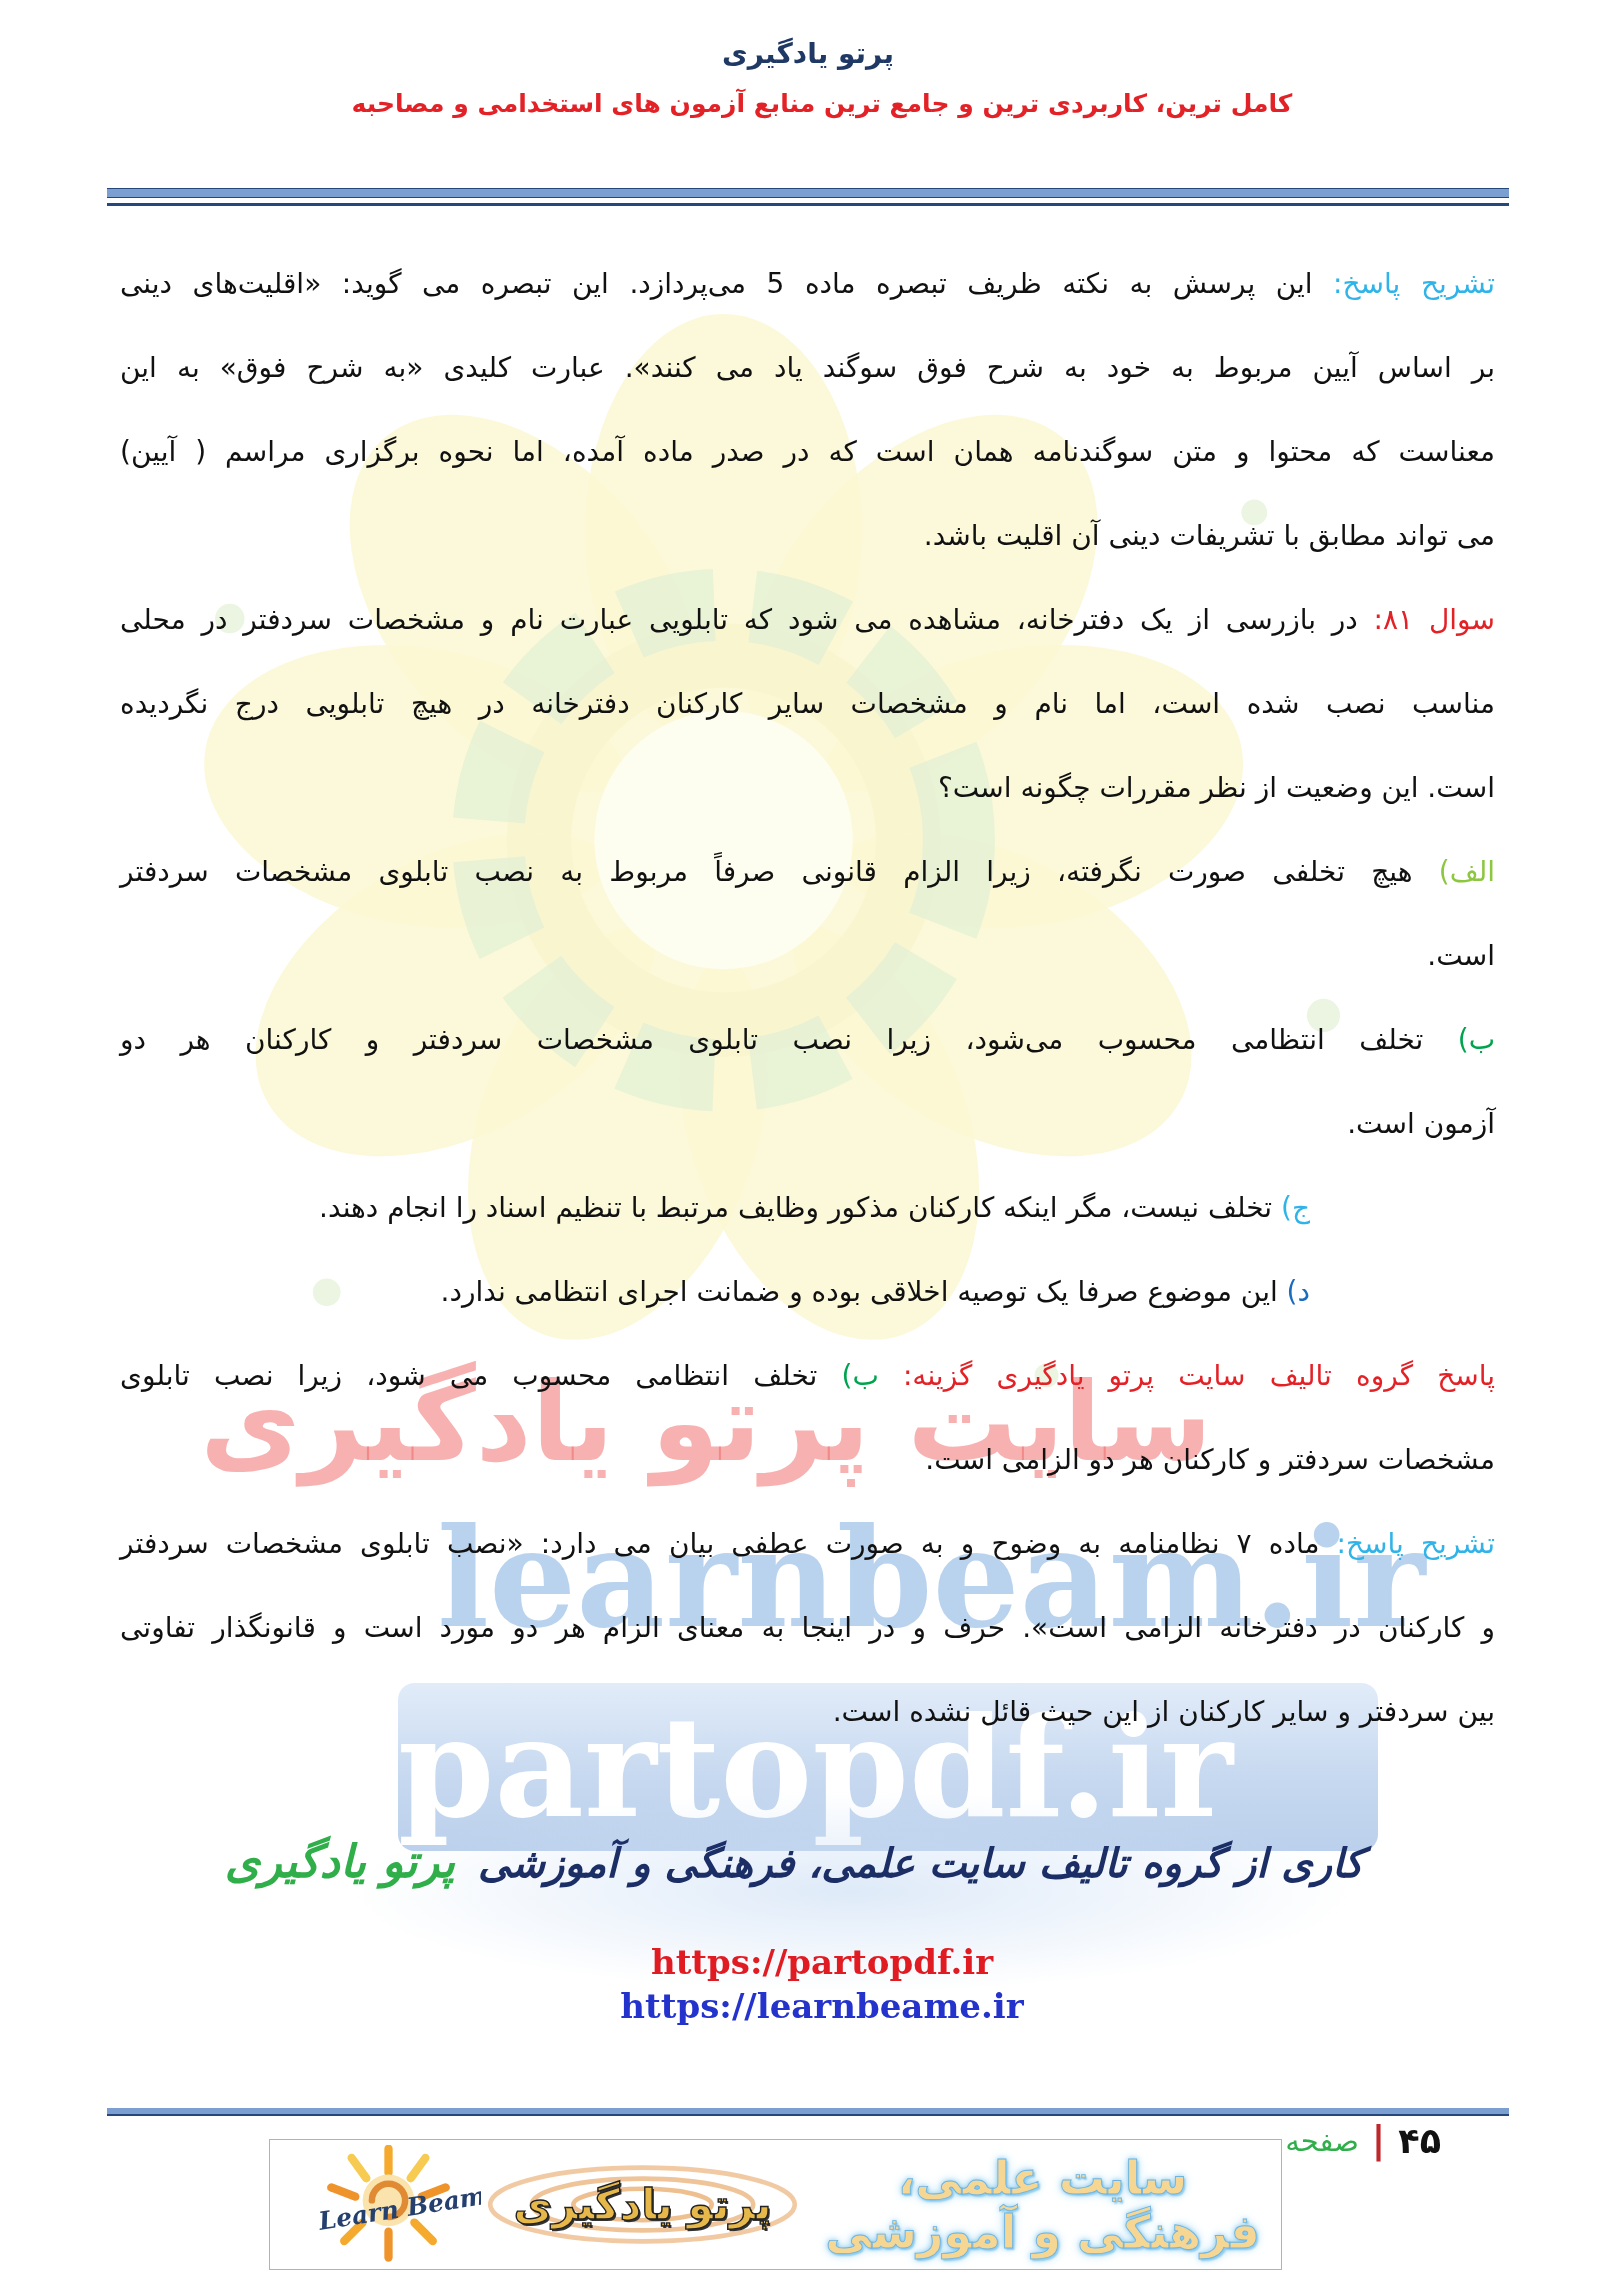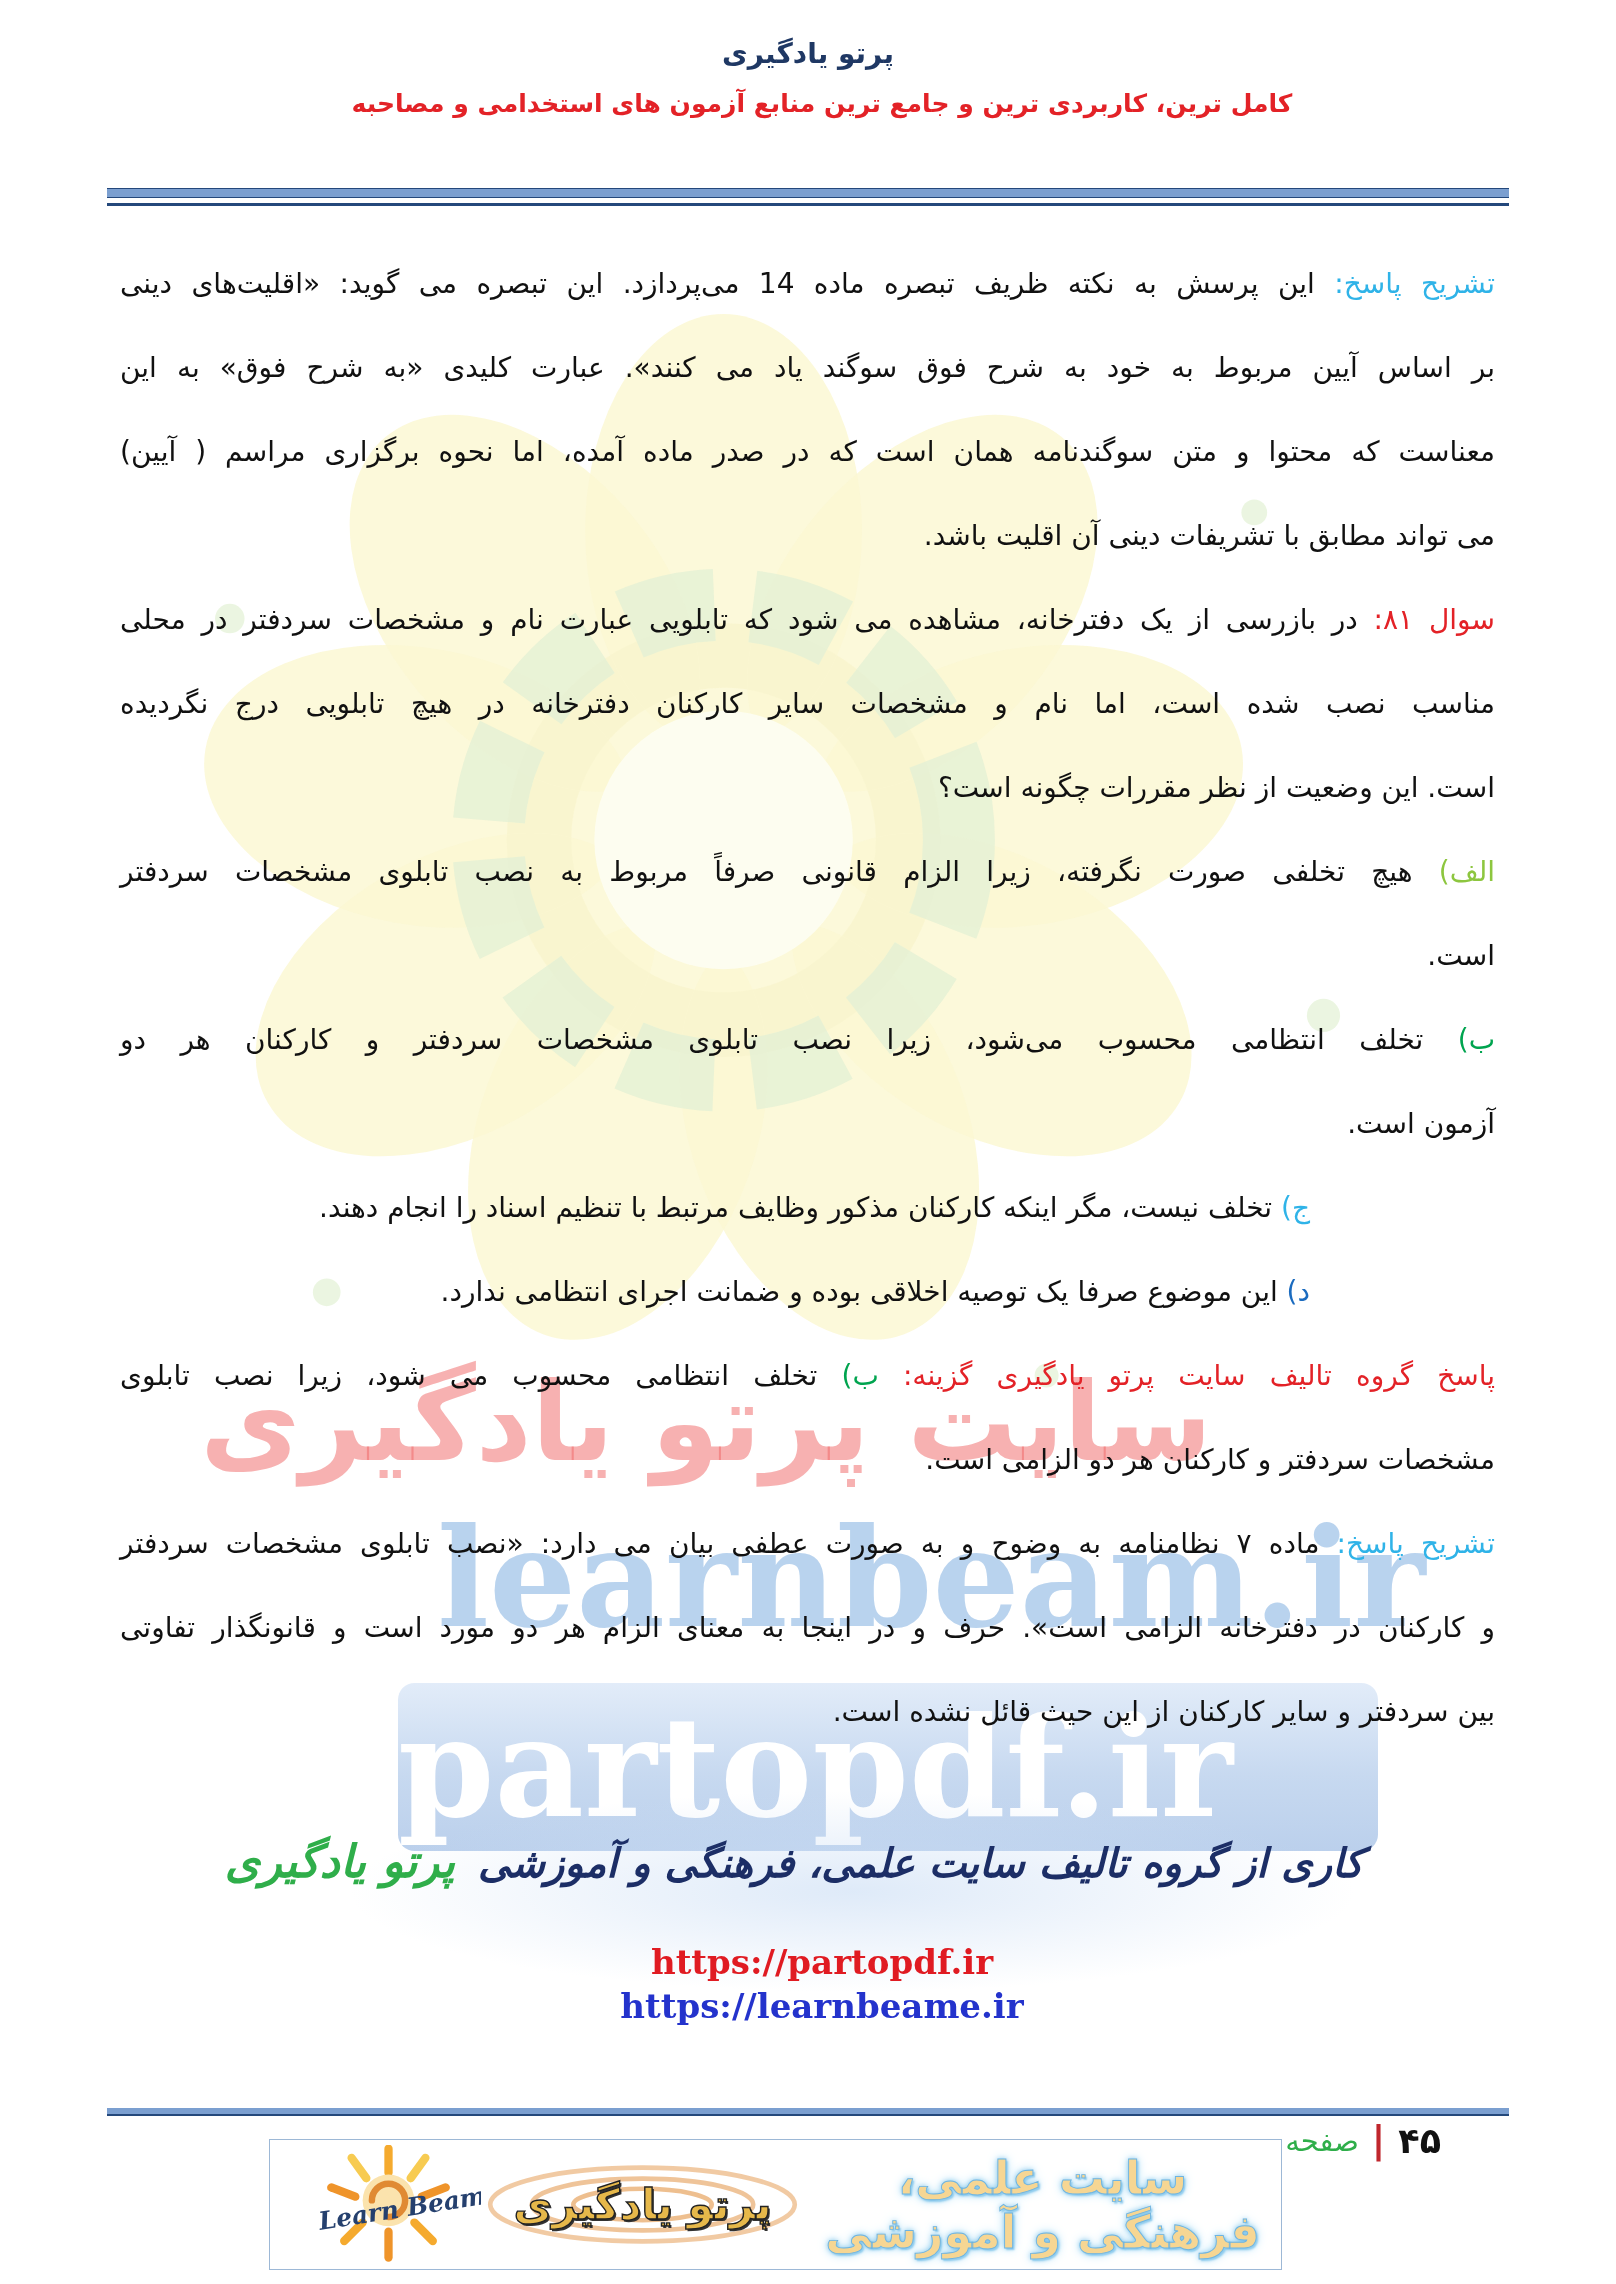--- a/index.html
+++ b/index.html
@@ -129,21 +129,21 @@
   <div class="header">
     <div class="header-title">پرتو یادگیری</div>
     <div class="header-subtitle">کامل ترین، کاربردی ترین و جامع ترین منابع آزمون های استخدامی و مصاحبه</div>
   </div>
   <div class="sep-top">
     <div class="band"></div>
     <div class="thin"></div>
   </div>
 
   <div class="body-text">
-      <div class="line"><span class="seg-cyan">تشریح پاسخ: </span><span class="seg-black">این پرسش به نکته ظریف تبصره ماده 14 می‌پردازد. این تبصره می گوید: «اقلیت‌های دینی</span></div>
+      <div class="line"><span class="seg-cyan">تشریح پاسخ: </span><span class="seg-black">این پرسش به نکته ظریف تبصره ماده 5 می‌پردازد. این تبصره می گوید: «اقلیت‌های دینی</span></div>
       <div class="line"><span class="seg-black">بر اساس آیین مربوط به خود به شرح فوق سوگند یاد می کنند». عبارت کلیدی «به شرح فوق» به این</span></div>
       <div class="line"><span class="seg-black">معناست که محتوا و متن سوگندنامه همان است که در صدر ماده آمده، اما نحوه برگزاری مراسم ( آیین)</span></div>
       <div class="line last"><span class="seg-black">می تواند مطابق با تشریفات دینی آن اقلیت باشد.</span></div>
       <div class="line"><span class="seg-red">سوال ۸۱: </span><span class="seg-black">در بازرسی از یک دفترخانه، مشاهده می شود که تابلویی عبارت نام و مشخصات سردفتر در محلی</span></div>
       <div class="line"><span class="seg-black">مناسب نصب شده است، اما نام و مشخصات سایر کارکنان دفترخانه در هیچ تابلویی درج نگردیده</span></div>
       <div class="line last"><span class="seg-black">است. این وضعیت از نظر مقررات چگونه است؟</span></div>
       <div class="line"><span class="seg-lightgreen">الف) </span><span class="seg-black">هیچ تخلفی صورت نگرفته، زیرا الزام قانونی صرفاً مربوط به نصب تابلوی مشخصات سردفتر</span></div>
       <div class="line last"><span class="seg-black">است.</span></div>
       <div class="line"><span class="seg-green">ب) </span><span class="seg-black">تخلف انتظامی محسوب می‌شود، زیرا نصب تابلوی مشخصات سردفتر و کارکنان هر دو</span></div>
       <div class="line last"><span class="seg-black">آزمون است.</span></div>

